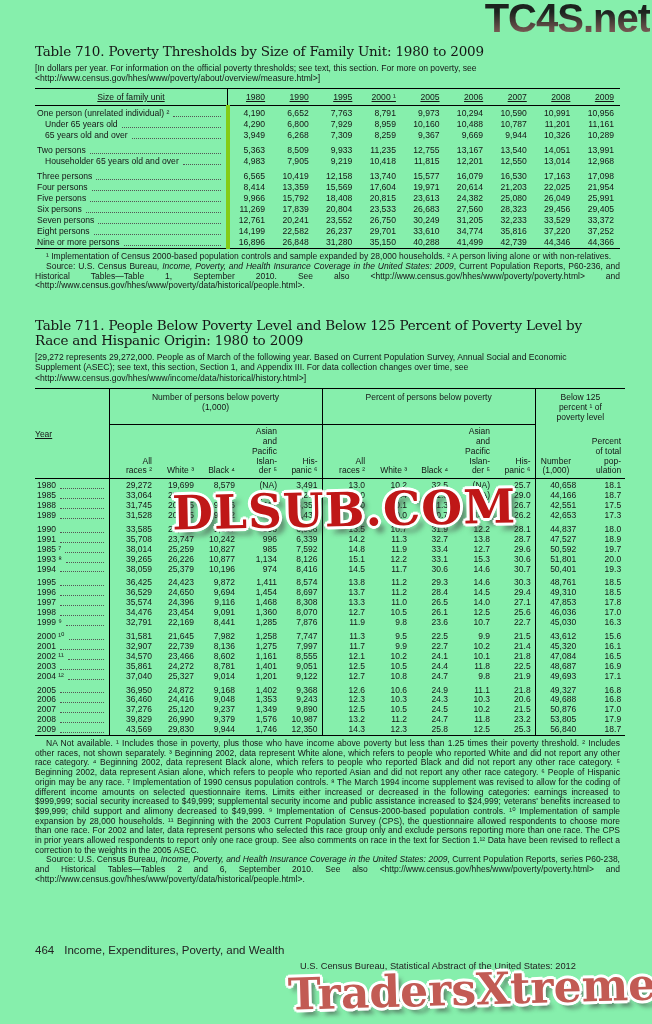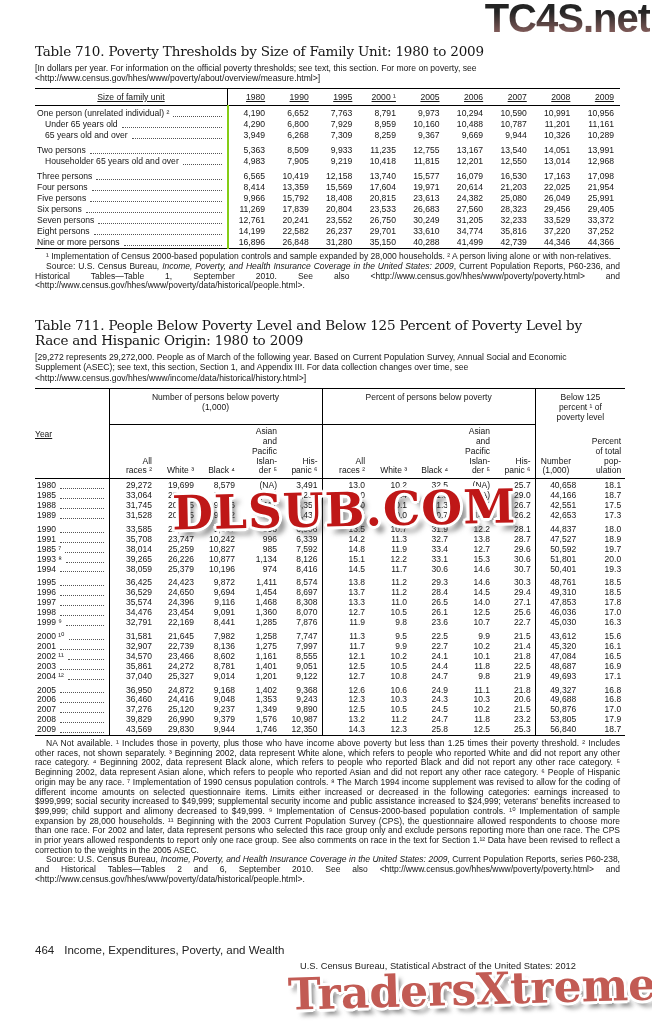--- a/index.html
+++ b/index.html
@@ -1,17 +1,17 @@
 <!DOCTYPE html>
 <html><head>
 <meta charset="utf-8">
 <style>
   html,body { margin:0; padding:0; background:#888; }
   .page {
-    position:relative; width:652px; height:1024px; background:#ffffff;
+    position:relative; width:652px; height:1024px; background:#86efac;
     font-family:"Liberation Sans","DejaVu Sans",sans-serif; color:#151515;
     overflow:hidden; margin:0 auto;
   }
   .content { padding:44px 32px 0 35px; }
 
   
   .tbl-title {
     font-family:"DejaVu Serif","Liberation Serif",serif;
     font-weight:normal; font-size:13.5px; line-height:15.5px;
     margin:0 0 3px; letter-spacing:-0.2px; max-width:575px;
@@ -24,21 +24,21 @@
   th,td { padding:0; font-weight:normal; }
 
   
   .t710 { font-size:8.6px; }
   .t710 thead tr { border-bottom:1px solid #000; }
   .t710 th { font-size:8.6px; line-height:16px;text-decoration:underline; }
   .t710 .lblh { width:192px; text-align:center; border-right:1px solid #000; }
   .t710 .yh { text-align:right; padding-right:6px; }
   .t710 td { line-height:11px; vertical-align:bottom; }
   .t710 td.num { text-align:right; padding-right:6px; }
-  .t710 td.lblc { border-right:2px solid #84cc16;text-align:right; }
+  .t710 td.lblc { border-right:4px solid #84cc16;text-align:right; }
   .t710 tr.gs td { padding-top:4px; }
   .t710 tbody tr:first-child td { padding-top:2px; }
 
   .lblwrap { display:flex; align-items:flex-end; padding-left:2px; }
   .lblwrap .txt { white-space:nowrap; }
   .lblwrap.ind .txt { padding-left:8px; }
   .leader { flex:1; border-bottom:1px dotted #555; margin:0 5px 2px 4px; min-width:6px; }
 
   
   .t711 { font-size:8.5px; }

